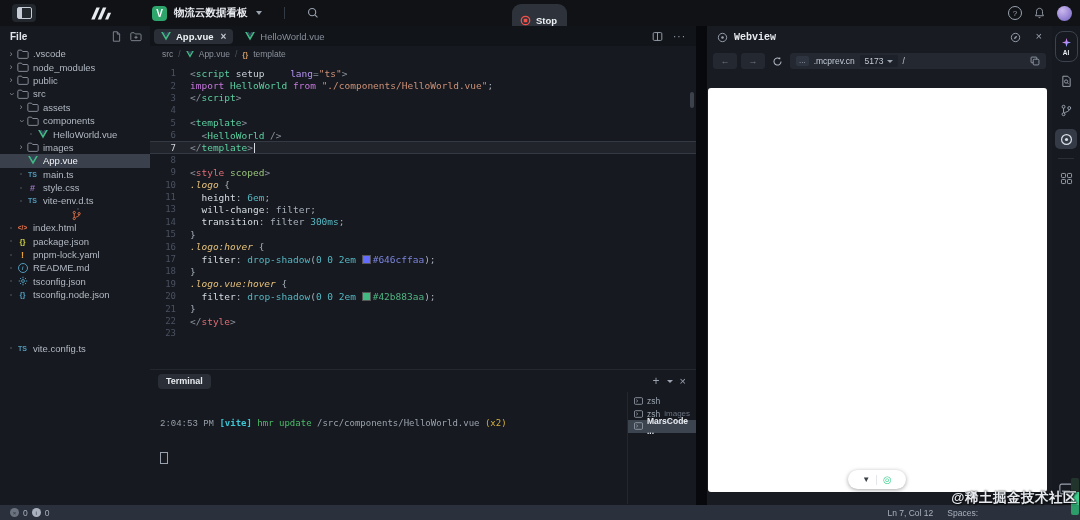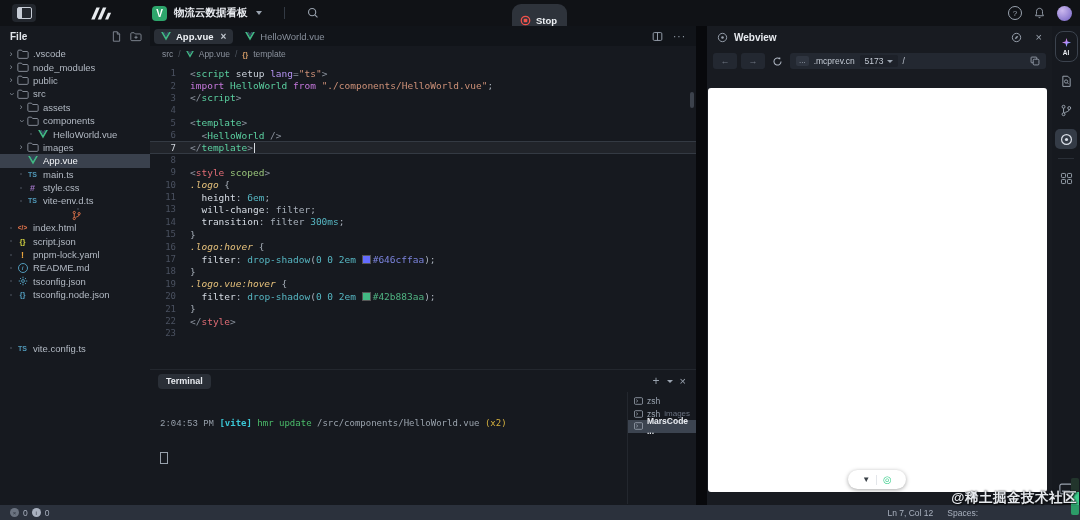--- a/index.html
+++ b/index.html
@@ -69,21 +69,21 @@
   .codearea{position:relative;height:308px;overflow:hidden;padding-top:5px;font-family:"DejaVu Sans Mono",monospace;}
   .code-line{height:12.4px;display:flex;align-items:center;font-size:9.5px;white-space:pre;}
   .code-line .ln{width:26px;text-align:right;margin-right:14px;color:#4a5160;font-size:9px;flex:none;}
   .code-line.current{background:rgba(255,255,255,0.05);box-shadow:inset 0 1px 0 #343a43,inset 0 -1px 0 #343a43;}
   .code-line.current .ln{color:#cfd4db;}
   .caret{display:inline-block;width:1.5px;height:10px;background:#d7dbe1;vertical-align:middle;margin-left:1px;}
   .sg-p{color:#8a919c;} .sg-w{color:#a8b0ba;}
   .sg-t{color:#5bd0a0;} .sg-r{color:#e06c75;}
   .sg-k{color:#c678dd;} .sg-c{color:#5bd0a0;}
   .sg-s{color:#ce9178;} .sg-a{color:#ccd3dc;}
-  .sg-ap{color:#b392f0;} .sg-g{color:#98c379;}
+  .sg-ap{color:#b392f0;margin-left:20px;} .sg-g{color:#98c379;}
   .sg-se{color:#e5c07b;font-style:italic;} .sg-pr{color:#d7dde5;}
   .sg-u{color:#56b6c2;} .sg-f{color:#56b6c2;}
   .sg-h1{color:#7b83dc;} .sg-h2{color:#50b583;}
   .sg-sw1,.sg-sw2{display:inline-block;width:7px;height:7px;margin-right:2px;vertical-align:-1px;border:1px solid #555;}
   .sg-sw1{background:#646cff;} .sg-sw2{background:#42b883;}
   .vscroll{position:absolute;right:2px;top:30px;width:4px;height:16px;background:#3c424c;border-radius:2px;}
 
   
   .terminal{position:absolute;left:0;bottom:0;width:546px;height:135px;background:#16191f;border-top:1px solid #23272e;}
   .term-head{height:22px;display:flex;align-items:center;padding:0 10px 0 8px;}
@@ -98,21 +98,21 @@
   .tc-dim{color:#98a1ac;font-family:Liberation Mono, monospace;} .tc-cyan{color:#3bc7d6;font-weight:bold;} .tc-green{color:#4bbd6a;font-weight:normal;}
   .tc-path{color:#9aa3ad;} .tc-yellow{color:#d5b13f;}
   .term-cursor{width:6px;height:10px;border:1px solid #98a1ac;margin-top:3px;}
   .sessions{width:68px;border-left:1px solid #23272e;padding-top:3px;}
   .sess-row{height:12.5px;display:flex;align-items:center;gap:4px;padding-left:6px;font-size:8.5px;color:#9aa3af;}
   .sess-row.selected{background:#3c4450;color:#e9ecf1;font-weight:bold;}
   .sess-suffix{color:#6a7280;font-size:8px;}
 
   
   .webview{position:absolute;left:707px;top:26px;width:345px;height:479px;background:#181b21;}
-  .wv-head{height:22px;display:flex;align-items:center;padding:0 10px;gap:6px;}
+  .wv-head{height:22px;display:flex;align-items:center;padding:0 10px;gap:6px;font-family:Liberation Mono, monospace;}
   .wv-title{font-size:10px;font-weight:bold;color:#e8ebf0;flex:1;}
   .wv-hicons{display:flex;align-items:center;gap:14px;color:#9aa3af;}
   .wv-toolbar{height:26px;display:flex;align-items:center;padding:0 6px;gap:4px;}
   .navbtn{width:24px;height:16px;background:#232831;border-radius:3px;display:flex;align-items:center;
           justify-content:center;font-size:9px;color:#6f7682;}
   .urlbar{flex:1;height:16px;background:#232831;border-radius:3px;display:flex;align-items:center;
           padding:0 6px;gap:5px;font-size:8.5px;color:#c3cad4;}
   .hostbadge{background:#2f3540;border-radius:2px;padding:0 3px;font-size:8px;color:#aab2bd;line-height:10px;}
   .portsel{display:flex;align-items:center;gap:3px;background:#1d2129;border-radius:2px;padding:1px 5px;}
   .p-caret{width:0;height:0;border-left:3px solid transparent;border-right:3px solid transparent;border-top:3.5px solid #9aa3af;}
@@ -371,21 +371,21 @@
           </span>
           <span class="tlabel">index.html</span>
         </div>
         <div class="tree-row" style="padding-left: 6px;">
           <span class="twisty">
             <span class="filedot"></span>
           </span>
           <span class="ficon">
             <span class="fic json">{}</span>
           </span>
-          <span class="tlabel">script.json</span>
+          <span class="tlabel">package.json</span>
         </div>
         <div class="tree-row" style="padding-left: 6px;">
           <span class="twisty">
             <span class="filedot"></span>
           </span>
           <span class="ficon">
             <span class="fic yaml">!</span>
           </span>
           <span class="tlabel">pnpm-lock.yaml</span>
         </div>

